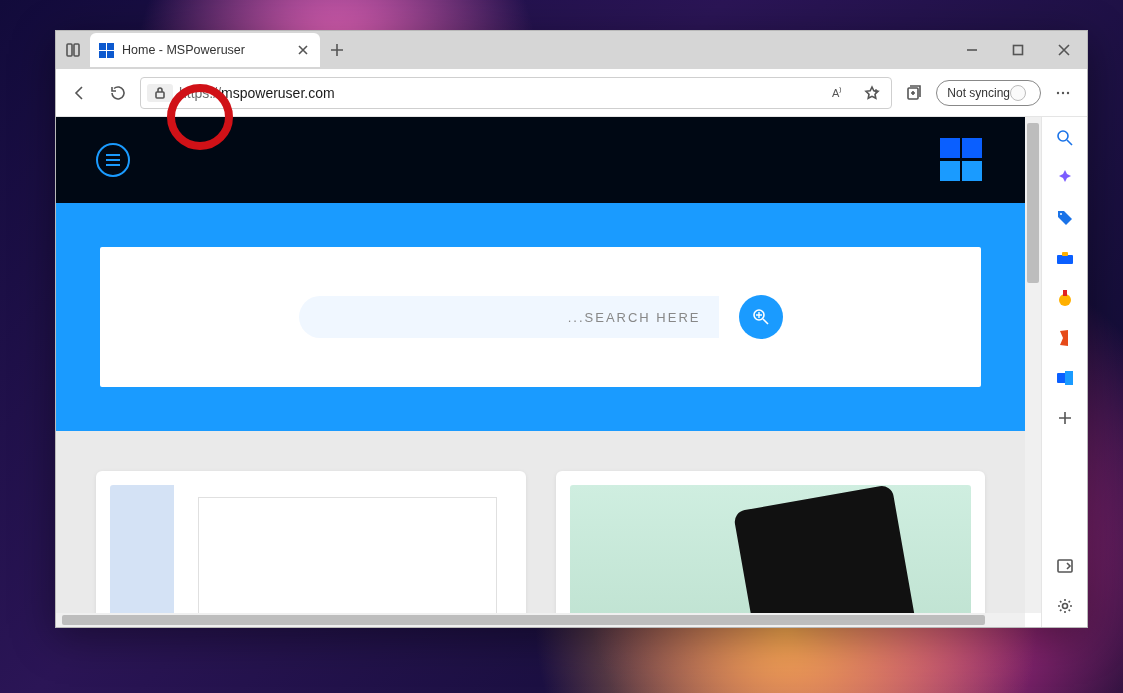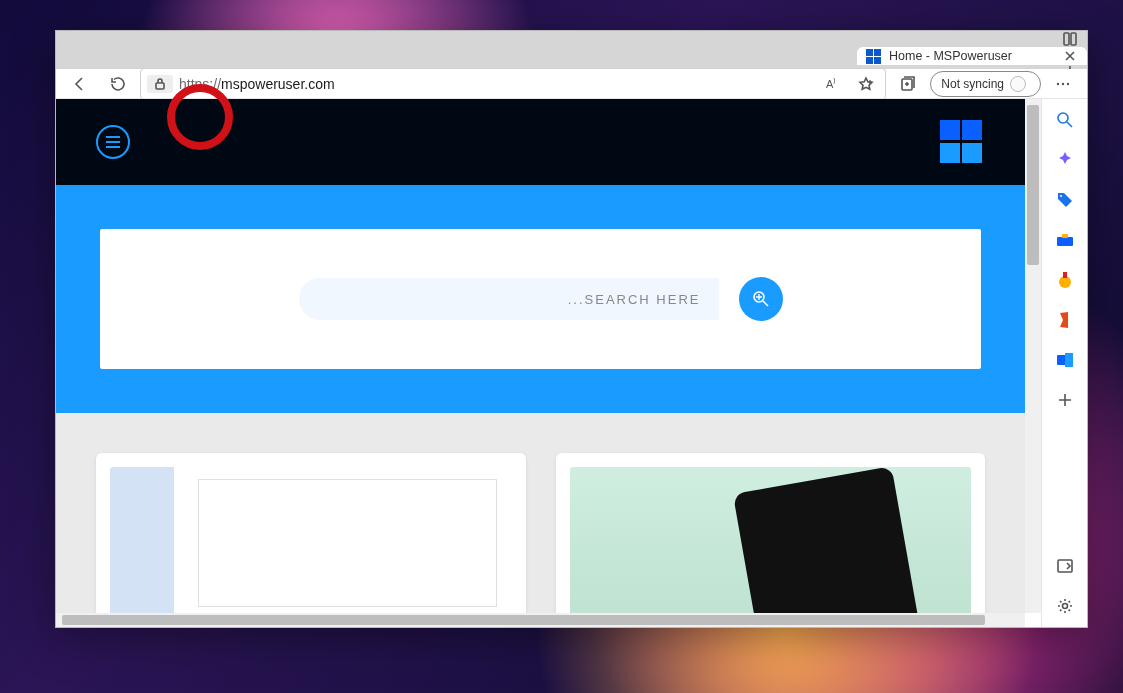--- a/index.html
+++ b/index.html
@@ -20,58 +20,58 @@
     left: 55px; top: 30px; width: 1033px; height: 598px;
     background: #fff;
     border: 1px solid #b9b9b9;
     display: flex; flex-direction: column;
     box-shadow: 0 10px 40px rgba(0,0,0,.4);
   }
 
   
   .tabstrip {
     height: 38px; background: #d6d6d6;
-    display: flex; align-items: flex-end; flex-direction: column;
+    display: flex; align-items: center;
   }
   .tab-actions-btn {
     width: 34px; height: 38px; display:flex; align-items:center; justify-content:center;
   }
   .tab {
     height: 34px; width: 230px; background: #fff;
     border-top-left-radius: 6px; border-top-right-radius: 6px;
     display:flex; align-items:center; gap:8px; padding: 0 8px;
     font-size: 12.5px; color:#333;
   }
   .tab .favicon { width:16px; height:16px; display:flex;flex-wrap:wrap; }
   .tab .favicon span { width:7px;height:7px;background:#0c59cf;margin:.5px; }
   .tab .title { flex:1; white-space:nowrap; overflow:hidden; text-overflow:ellipsis; }
   .tab .close { width:18px;height:18px; color:#555; display:flex;align-items:center;justify-content:center; }
   .newtab { width:34px;height:34px; display:flex;align-items:center;justify-content:center;color:#555; }
   .wincontrols { margin-left:auto; display:flex; }
   .wincontrols div { width:46px;height:38px; display:flex;align-items:center;justify-content:center;color:#444; }
 
   
   .toolbar {
-    height: 30px; background:#fff; display:flex; align-items:center; gap:6px;
+    height: 48px; background:#fff; display:flex; align-items:center; gap:6px;
     padding: 0 8px; border-bottom:1px solid #e5e5e5;
   }
   .tbtn { width:32px;height:32px;border-radius:4px;display:flex;align-items:center;justify-content:center;color:#444; }
   .addr {
     flex:1; height:32px; border:1px solid #cfcfcf; border-radius:4px;
     display:flex; align-items:center; padding:0 6px; gap:6px; font-size:14px;
   }
   .addr .lockwrap {
     padding:2px 6px; border-radius:3px; background:#eee; display:flex;align-items:center;justify-content:center;
   }
   .addr .lock svg { display:block; }
   .addr .urltext { flex:1; color:#6b6b6b; white-space:nowrap; overflow:hidden; }
   .addr .urltext .host { color:#1a1a1a; }
   .syncpill {
     border:1px solid #888; border-radius:16px; font-size:12px; color:#333;
-    padding:4px 14px 4px 10px; display:flex; align-items:center; gap:6px;justify-content:space-between;
+    padding:4px 14px 4px 10px; display:flex; align-items:center; justify-content:space-between;
   }
   .syncpill .avatar { width:16px;height:16px;border-radius:50%;border:1px solid #bbb;background:#fafafa; }
 
   
   .redcircle {
     position:absolute; width:66px; height:66px; border:8px solid #d01117; border-radius:50%;
     left: 111px; top: 53px; pointer-events:none; z-index:50;
   }
 
   .body {

